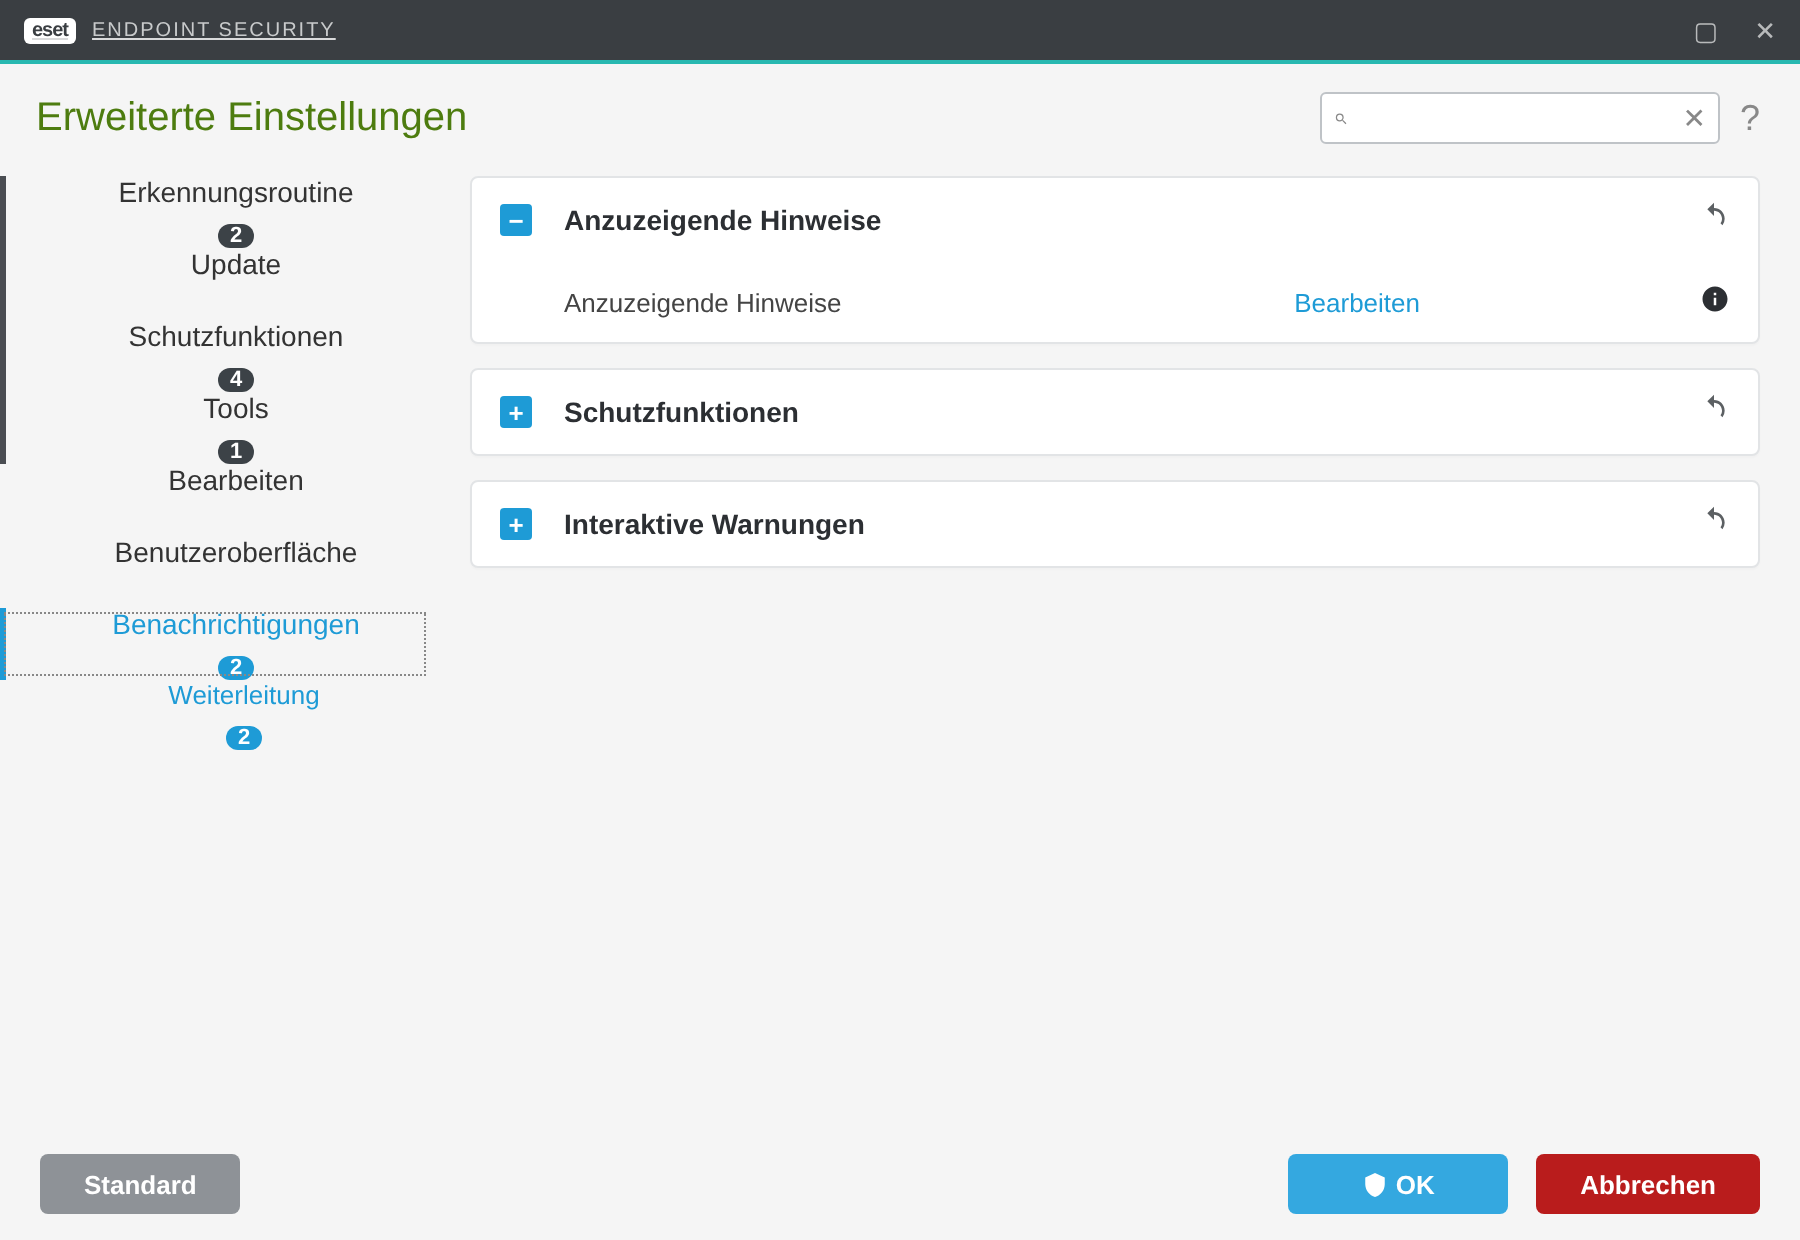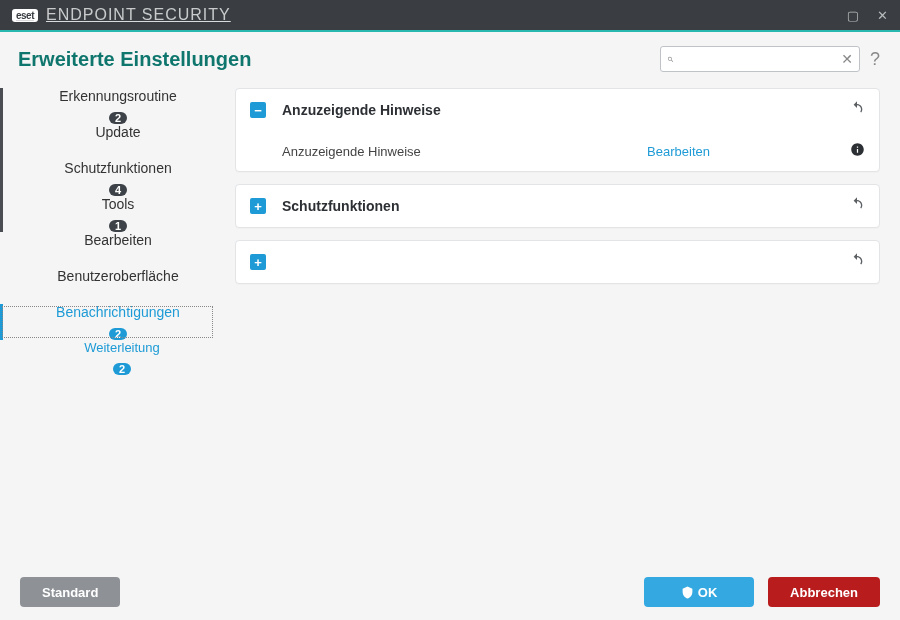--- a/index.html
+++ b/index.html
@@ -2,29 +2,29 @@
 <html><head>
   <meta charset="utf-8">
   <style>
     * { margin: 0; padding: 0; box-sizing: border-box; font-family: "Segoe UI", Arial, sans-serif; }
     body { width: 900px; height: 620px; background: #f5f5f5; overflow: hidden; position: relative; }
 
     
     .titlebar { height: 30px; background: #3a3e42; display: flex; align-items: center; padding: 0 12px; color: #d9dadb; }
     .titlebar .logo { display: flex; align-items: center; gap: 2px; text-decoration: underline; }
     .titlebar .logo-badge { background: #fff; color: #3a3e42; font-size: 10px; font-weight: 700; padding: 1px 4px; border-radius: 3px; letter-spacing: -0.5px; }
-    .titlebar .logo-text { font-size: 16px; font-weight: 300; letter-spacing: 1px; margin-left: 6px; color: #c8cacb; }
+    .titlebar .logo-text { font-size: 10px; font-weight: 300; letter-spacing: 1px; margin-left: 6px; color: #c8cacb; }
     .titlebar .win-controls { margin-left: auto; display: flex; gap: 18px; }
     .titlebar .win-controls span { cursor: pointer; font-size: 13px; color: #b8babb; }
 
     .topbar-accent { height: 2px; background: #28b8b0; }
 
     
     .header-row { display: flex; align-items: center; padding: 14px 20px 12px 18px; }
-    .header-row h1 { font-size: 20px; font-weight: 700; color: #0f766e; }
+    .header-row h1 { font-size: 20px; font-weight: 400; color: #4d7c0f; }
     .header-row .search-wrap { margin-left: auto; display: flex; align-items: center; gap: 10px; }
     .search-box { width: 200px; height: 26px; border: 1px solid #bfc3c7; border-radius: 3px; display: flex; align-items: center; padding: 0 6px; background: #fff; }
     .search-box svg { width: 13px; height: 13px; fill: #888; }
     .search-box input { flex: 1; border: none; outline: none; font-size: 12px; padding: 0 6px; background: transparent; }
     .search-box .clear { font-size: 14px; color: #888; cursor: pointer; }
     .help-q { font-size: 18px; color: #888; cursor: pointer; }
 
     
     .main { display: flex; height: 522px; }
 
@@ -154,20 +154,21 @@
           <svg viewBox="0 0 24 24">
               <path d="M12 5V2L7 7l5 5V8c3.31 0 6 2.69 6 6 0 1.3-.42 2.5-1.12 3.47l1.46 1.46A7.93 7.93 0 0020 14c0-4.42-3.58-8-8-8z"></path>
             </svg>
         </span>
       </div>
     </div>
 
     <div class="panel">
       <div class="panel-header">
         <span class="toggle">+</span>
+        <span class="panel-title">Interaktive Warnungen</span>
         <span class="reset">
           <svg viewBox="0 0 24 24">
               <path d="M12 5V2L7 7l5 5V8c3.31 0 6 2.69 6 6 0 1.3-.42 2.5-1.12 3.47l1.46 1.46A7.93 7.93 0 0020 14c0-4.42-3.58-8-8-8z"></path>
             </svg>
         </span>
       </div>
     </div>
   </div>
 </div>
 

